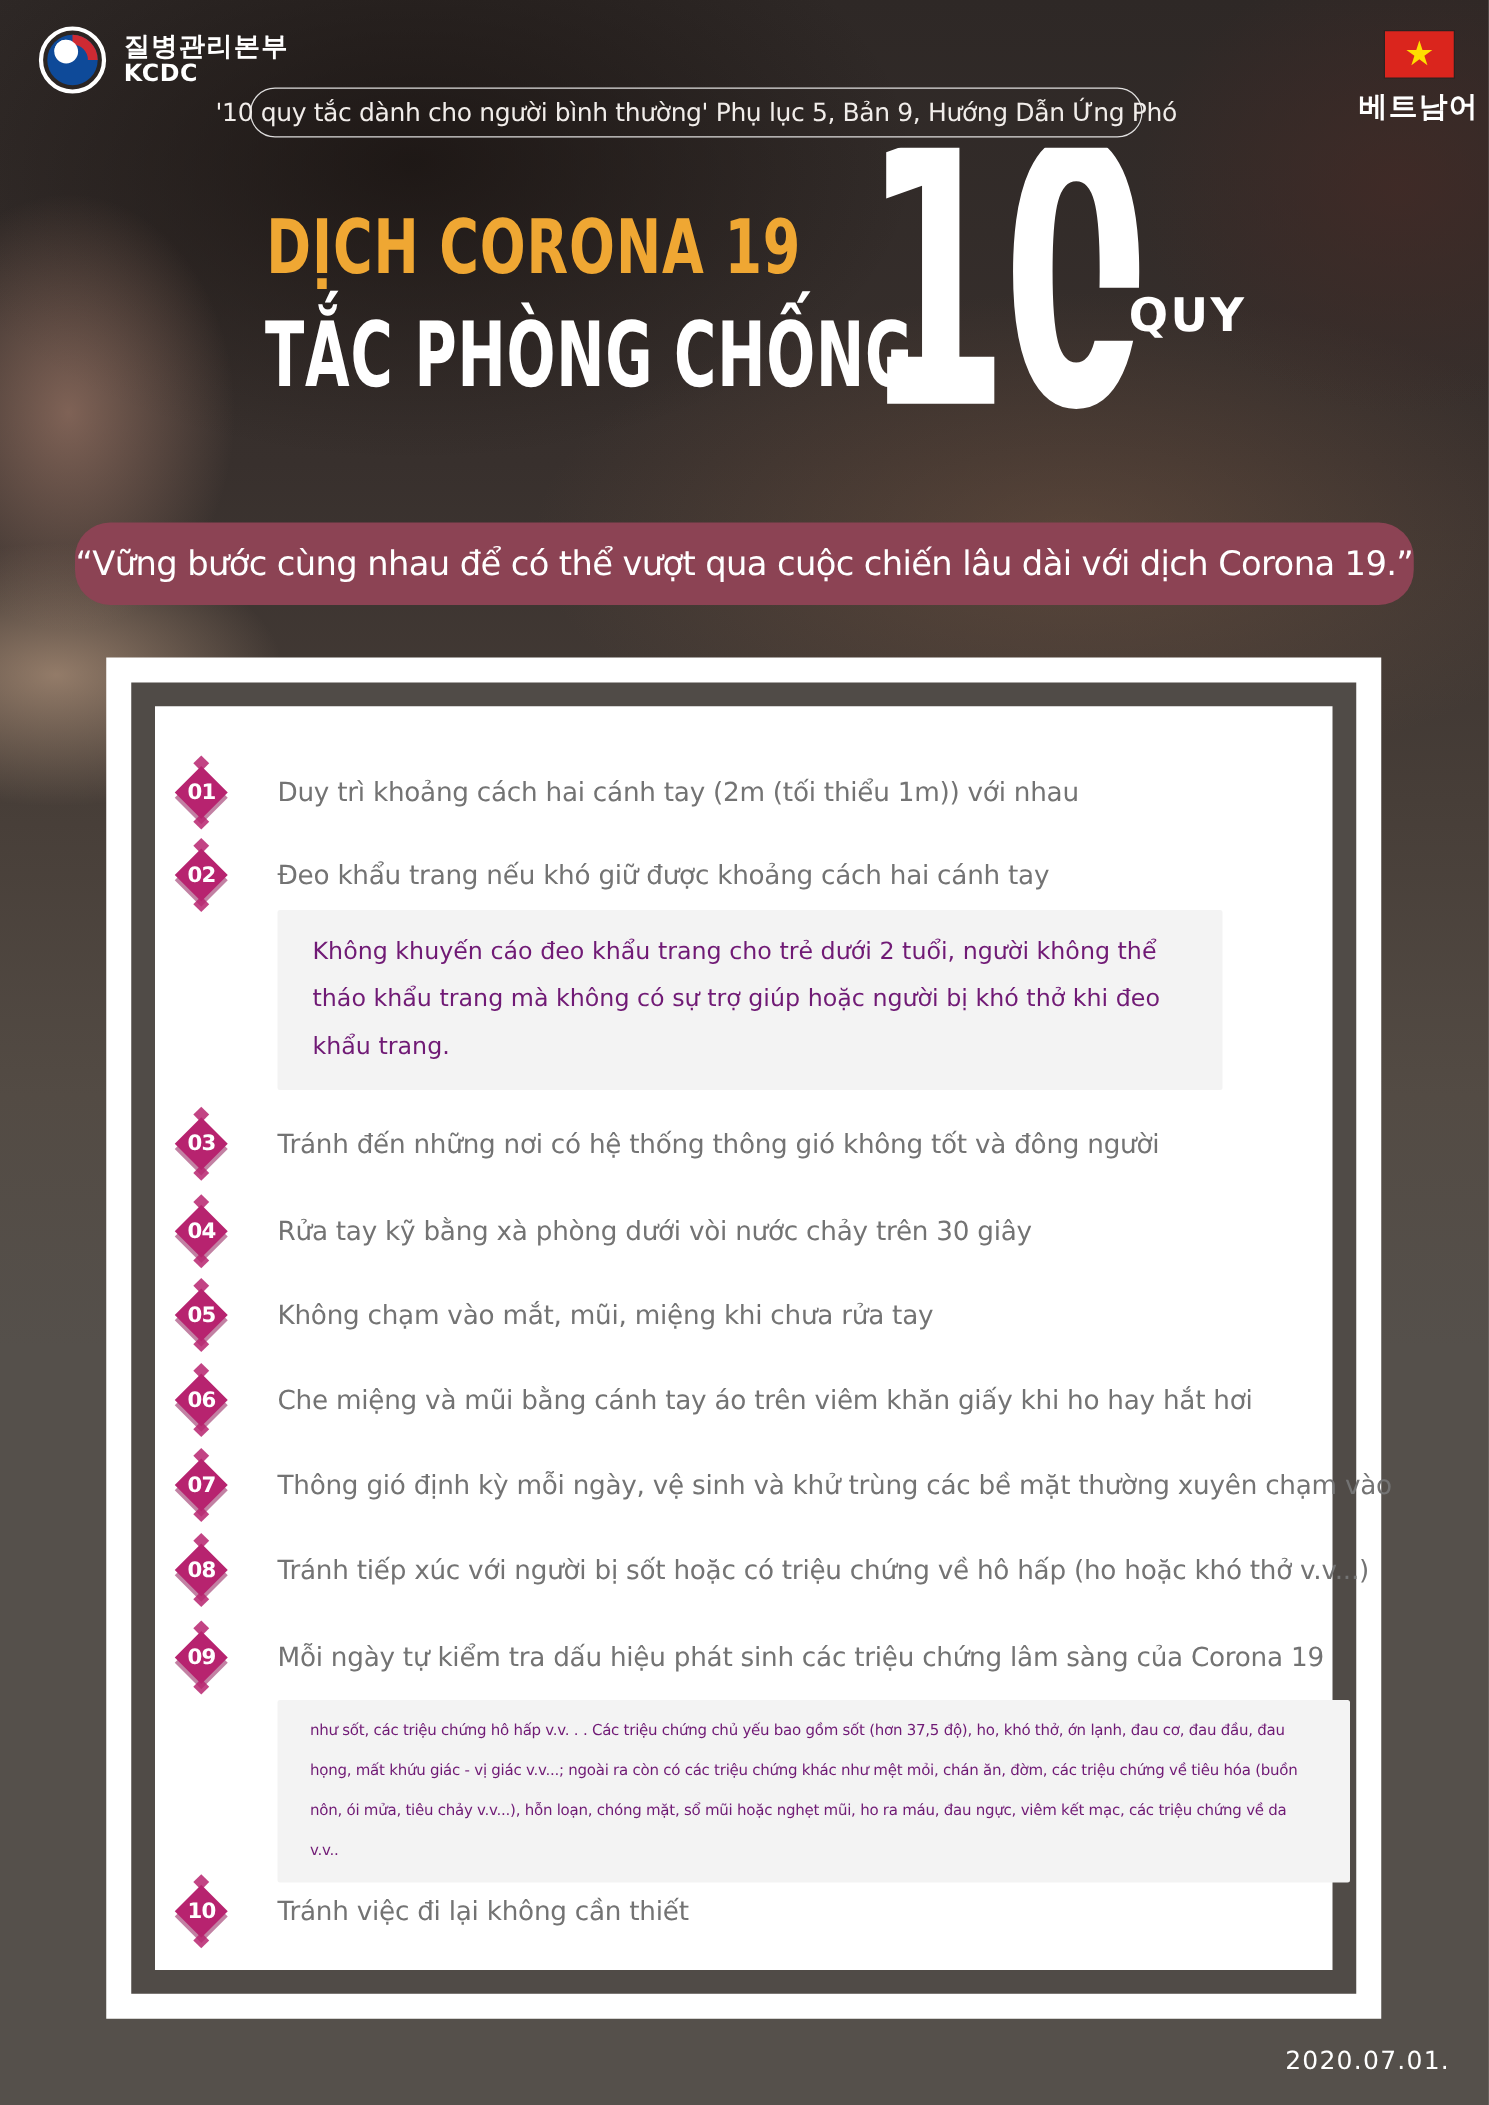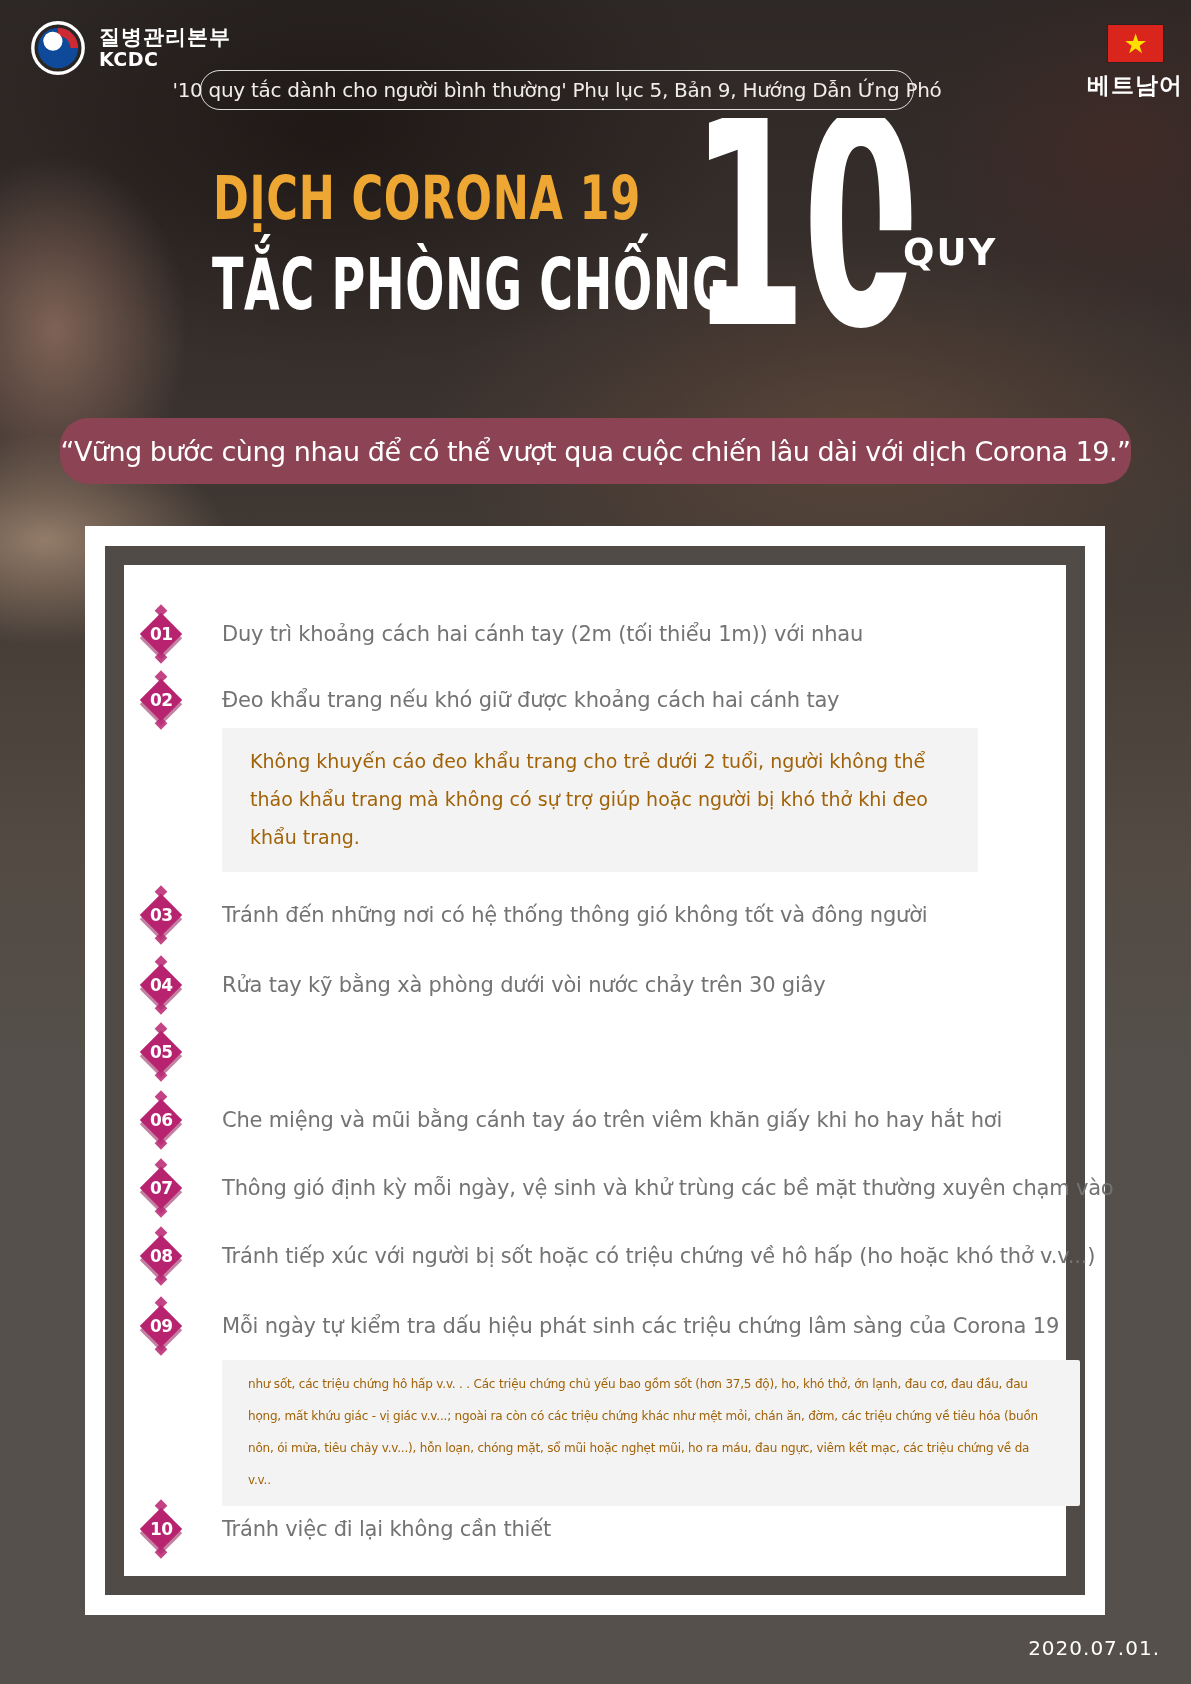--- a/index.html
+++ b/index.html
@@ -89,21 +89,21 @@
   }
   .badge::after{
     content:"";position:absolute;right:-6px;bottom:-6px;width:9px;height:9px;
     background:var(--badge-magenta);opacity:.85;
   }
   .badge span{
     transform:rotate(-45deg);color:#fff;font-size:17px;font-weight:bold;letter-spacing:-.5px;
   }
   .rule-text{font-size:21px;color:#737373;white-space:nowrap;letter-spacing:-.2px;}
   .note{
-    background:#f3f3f3;color:#a16207;border-radius:2px;
+    background:#f3f3f3;color:#701a75;border-radius:2px;
     margin-left:82px;box-sizing:border-box;
   }
   .note-2{width:756px;font-size:19px;line-height:38px;padding:14px 28px 16px;}
   .note-9{width:858px;font-size:12px;line-height:32px;padding:8px 26px 10px;letter-spacing:-.2px;}
   
   .date{
     position:absolute;right:31px;top:1636px;color:#fff;
     font-size:20px;letter-spacing:1px;
   }
 </style>
@@ -175,20 +175,21 @@
             </div>
     </div>
     <div class="rule-text">Rửa tay kỹ bằng xà phòng dưới vòi nước chảy trên 30 giây</div>
   </div>
         <div class="rule" style="margin-top: 21px;">
     <div class="badge-box">
       <div class="badge">
               <span>05</span>
             </div>
     </div>
+    <div class="rule-text">Không chạm vào mắt, mũi, miệng khi chưa rửa tay</div>
   </div>
         <div class="rule" style="margin-top: 22px;">
     <div class="badge-box">
       <div class="badge">
               <span>06</span>
             </div>
     </div>
     <div class="rule-text">Che miệng và mũi bằng cánh tay áo trên viêm khăn giấy khi ho hay hắt hơi</div>
   </div>
         <div class="rule" style="margin-top: 22px;">

